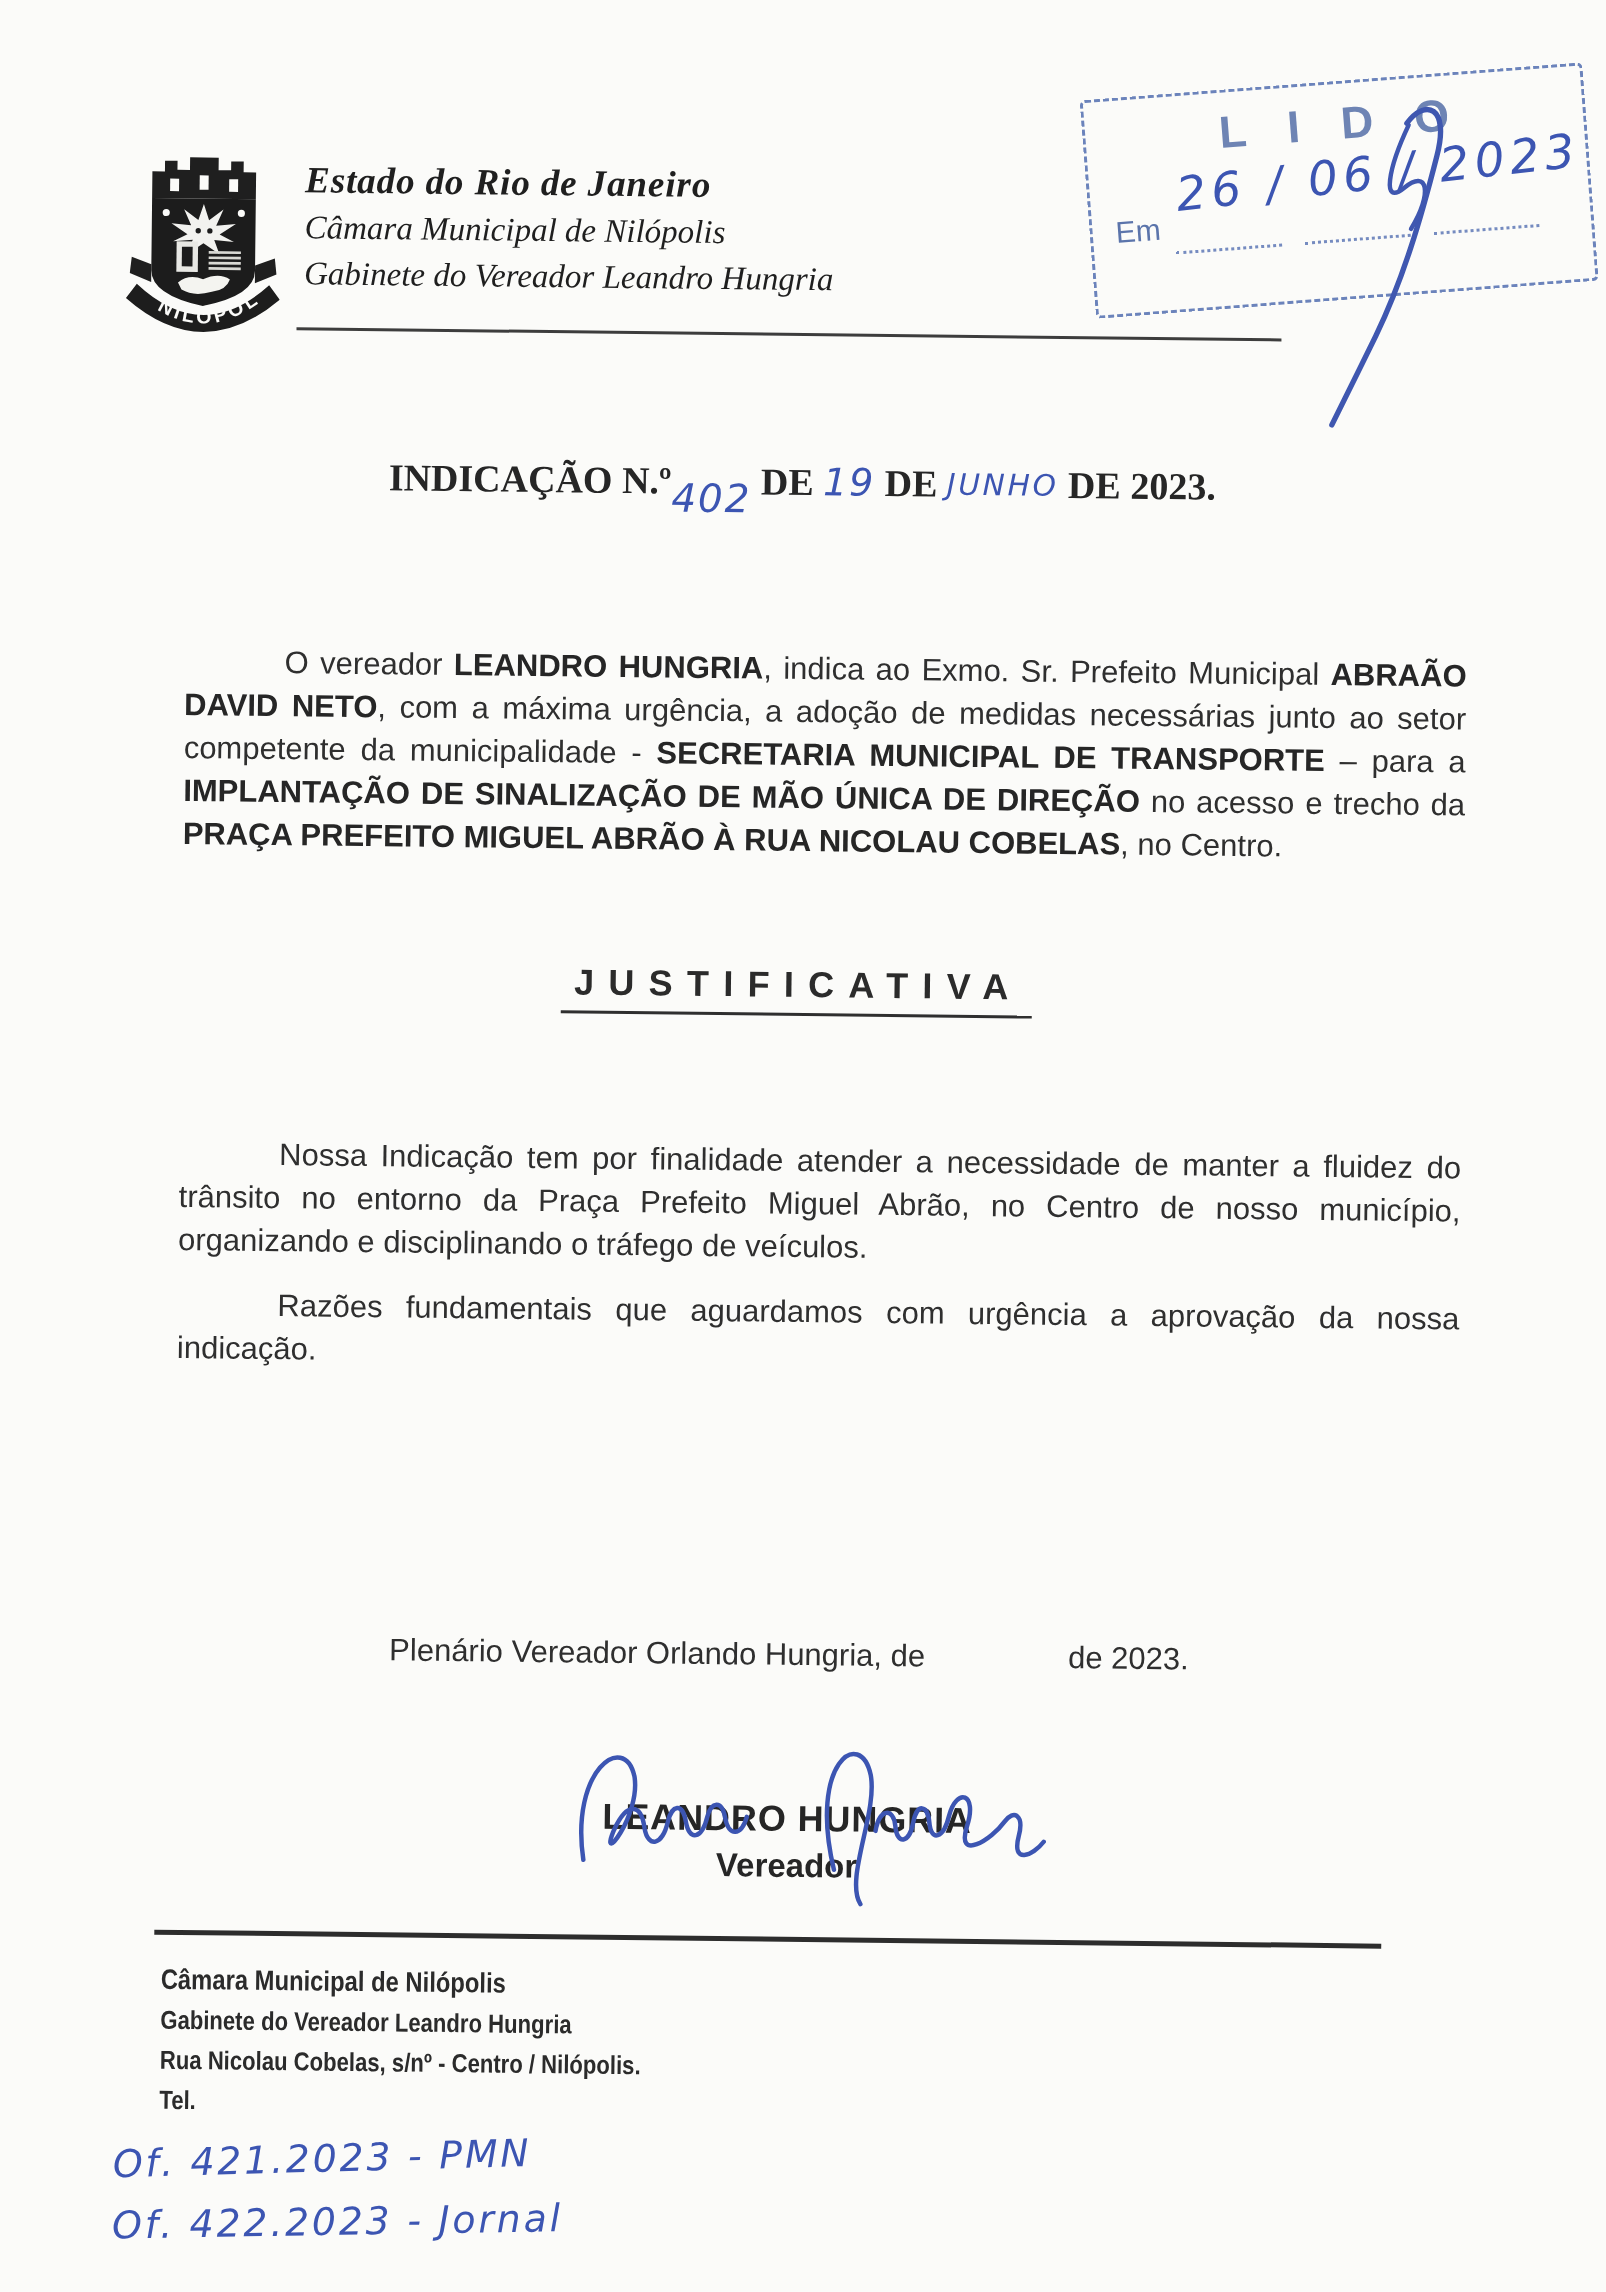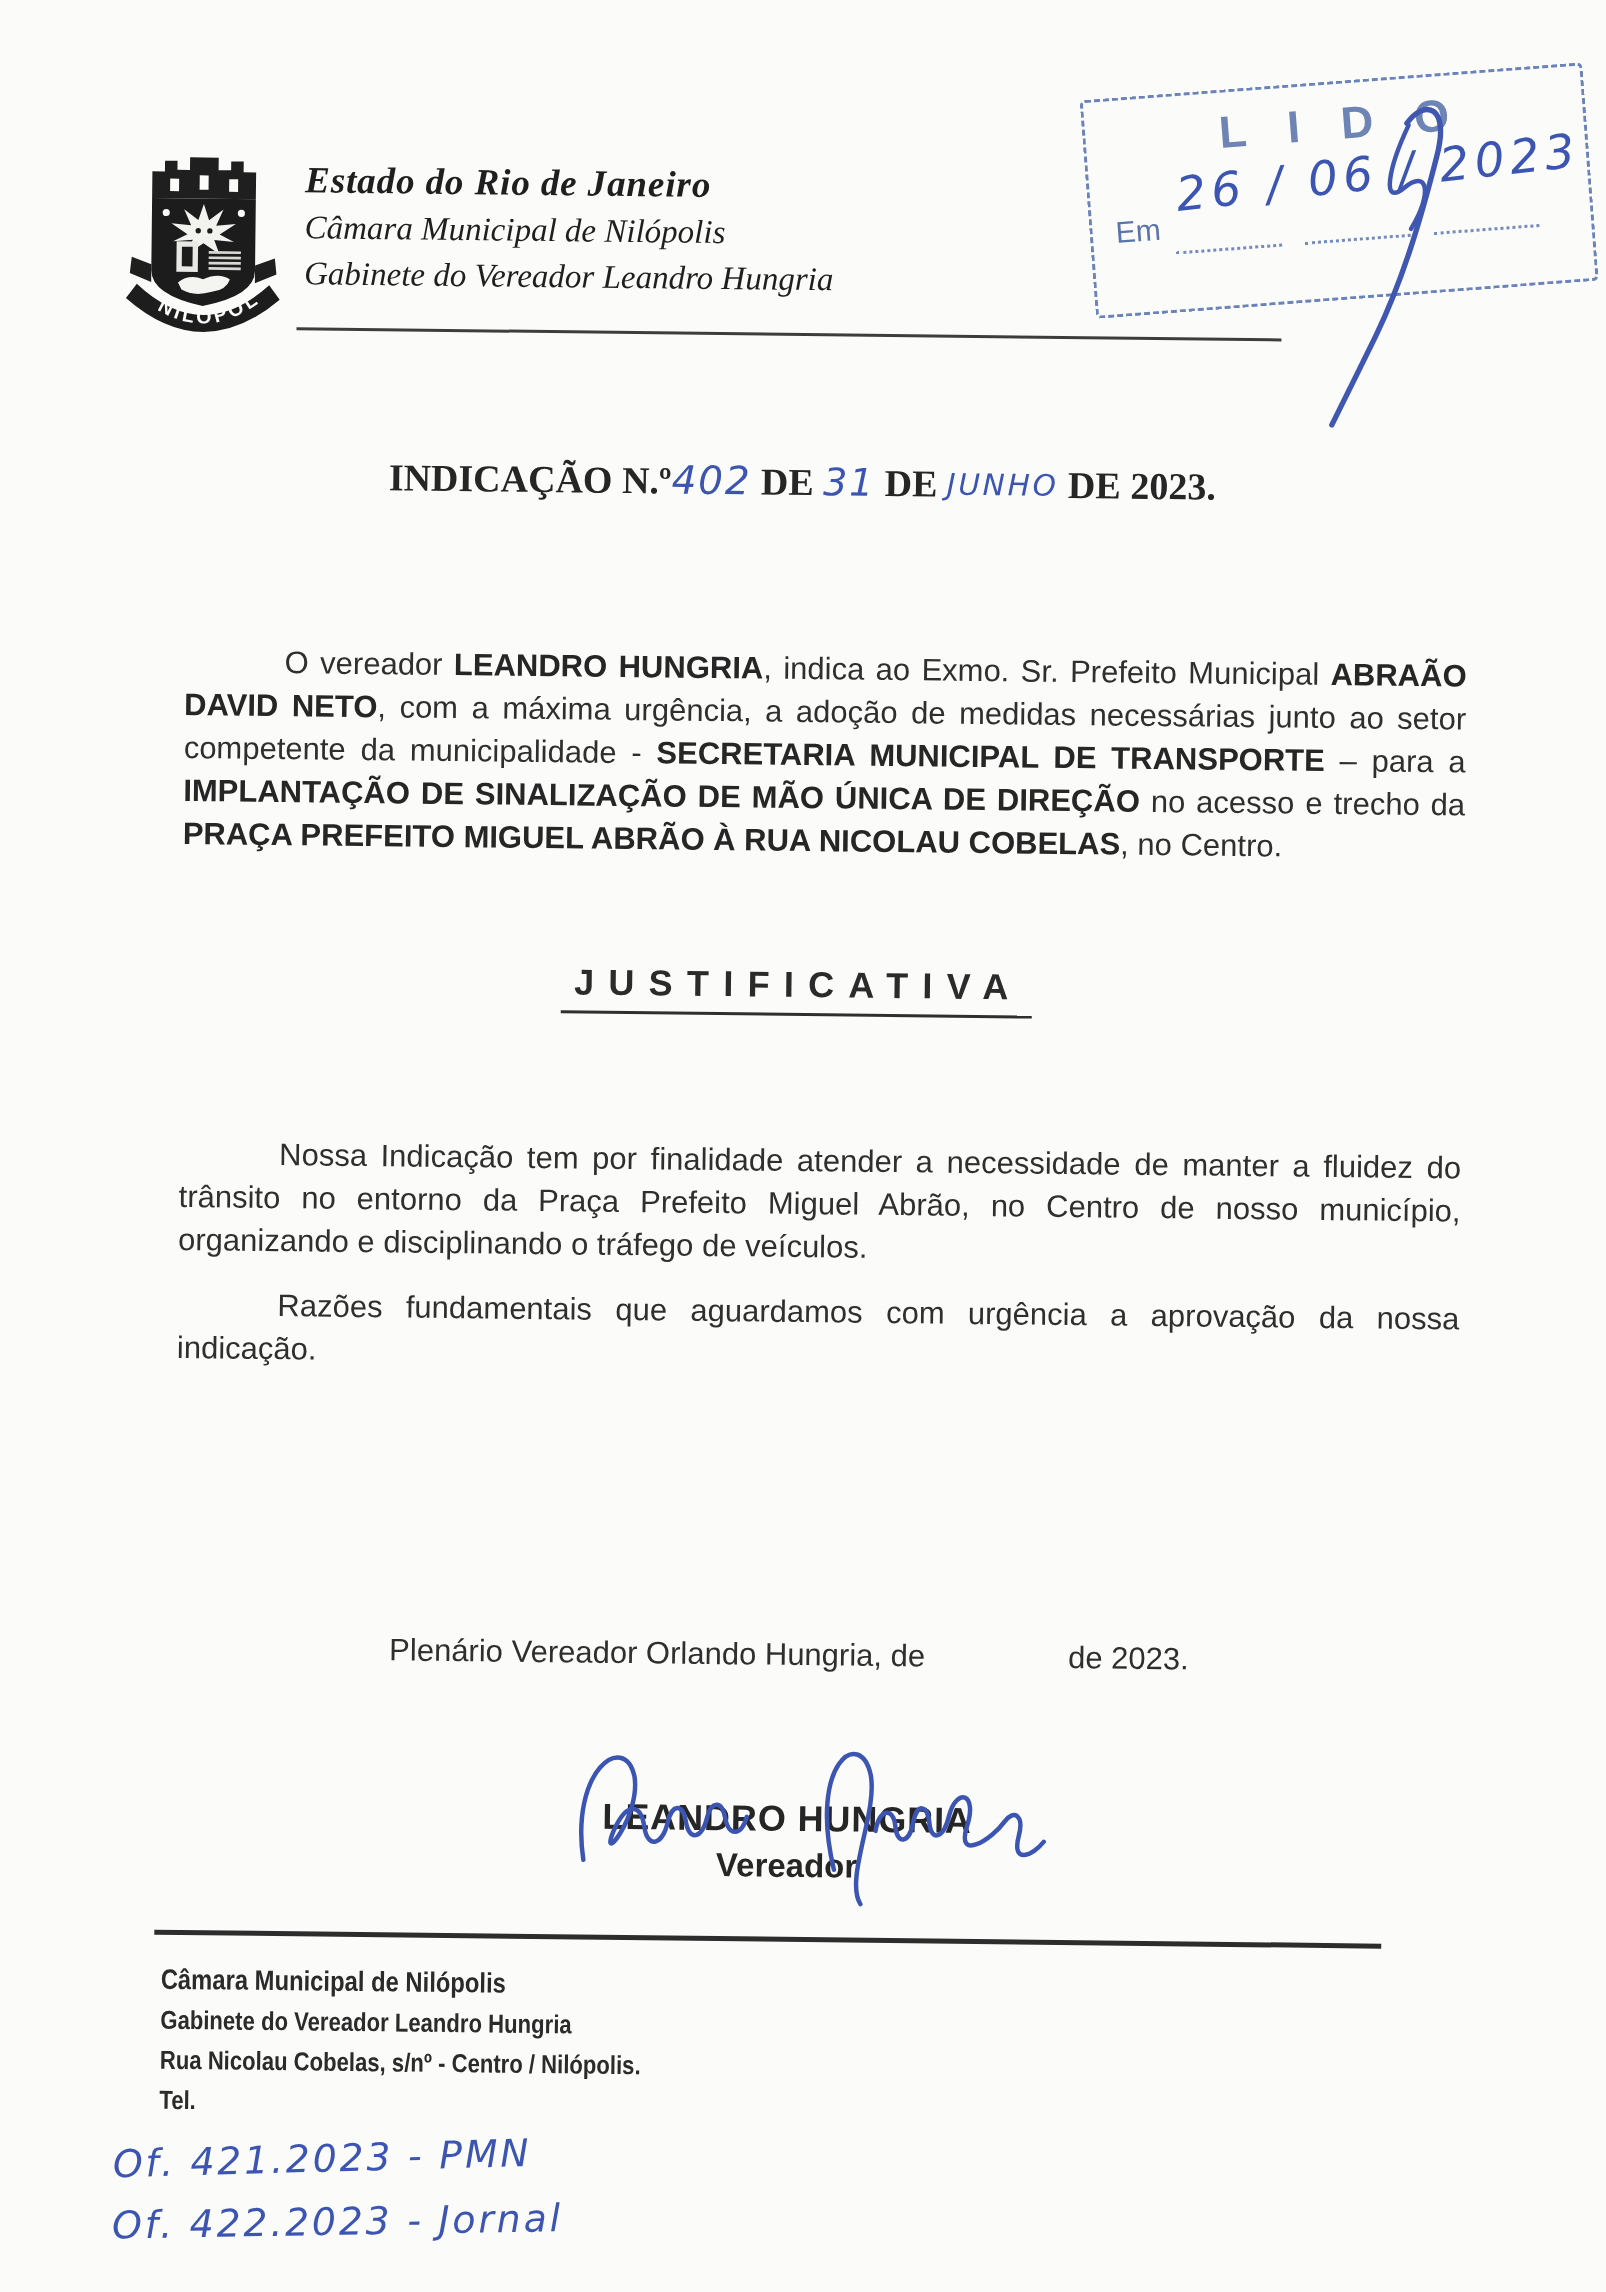--- a/index.html
+++ b/index.html
@@ -37,21 +37,21 @@
     font-size:47px;letter-spacing:5.4px;color:#3d55b0;transform:rotate(-2deg);white-space:nowrap;
   }
   .stamp-flourish{position:absolute;left:1191px;top:86px;width:340px;height:358px;pointer-events:none;}
 
   
   .title-line{
     position:absolute;left:0;top:459px;width:1607px;text-align:center;
     font-family:"Liberation Serif",serif;font-weight:700;font-size:38px;color:#262626;white-space:nowrap;
   }
   .hand{font-family:"DejaVu Sans",sans-serif;font-style:italic;font-weight:400;color:#3c55b2;}
-  .title-num{font-size:39px;letter-spacing:1.8px;position:relative;top:0;}
+  .title-num{font-size:39px;letter-spacing:1.8px;position:relative;top:18px;}
   .title-day{font-size:38px;letter-spacing:1.8px;}
   .title-month{font-size:29.6px;letter-spacing:2.7px;position:relative;top:-1.8px;}
 
   
   .para{
     position:absolute;left:188px;width:1282px;text-align:justify;
     font-size:31px;line-height:43px;color:#2f2f2f;text-indent:100px;
   }
   .para b,.para .b{font-weight:700;color:#262626;}
   .p-main{top:647px;}
@@ -144,21 +144,21 @@
       <div class="stamp-date hand">26 / 06 / 2023</div>
     </div>
     <svg class="stamp-flourish" viewBox="0 0 380 400">
       <path d="M238 34 C258 6 286 14 272 70 C255 140 236 208 206 272 C190 306 176 334 158 372" fill="none" stroke="#3f57b0" stroke-width="6" stroke-linecap="round"></path>
       <path d="M240 36 C218 84 210 128 236 106 C262 84 268 112 244 152" fill="none" stroke="#3f57b0" stroke-width="5" stroke-linecap="round"></path>
     </svg>
 
     <div class="title-line">
       <span>INDICAÇÃO N.º</span><span class="hand title-num">402</span>
       <span>DE</span>
-      <span class="hand title-day">31</span>
+      <span class="hand title-day">19</span>
       <span>DE</span>
       <span class="hand title-month">JUNHO</span>
       <span>DE 2023.</span>
     </div>
 
     <div class="para p-main"><span>O vereador </span><span class="b">LEANDRO HUNGRIA</span><span>, indica ao Exmo. Sr. Prefeito Municipal </span><span class="b">ABRAÃO DAVID NETO</span><span>, com a máxima urgência, a adoção de medidas necessárias junto ao setor competente da municipalidade - </span><span class="b">SECRETARIA MUNICIPAL DE TRANSPORTE</span><span> – para a </span><span class="b">IMPLANTAÇÃO DE SINALIZAÇÃO DE MÃO ÚNICA DE DIREÇÃO</span><span> no acesso e trecho da </span><span class="b">PRAÇA PREFEITO MIGUEL ABRÃO À RUA NICOLAU COBELAS</span><span>, no Centro.</span></div>
 
     <div class="just-head-wrap">
       <span class="just-head">JUSTIFICATIVA</span>
     </div>

